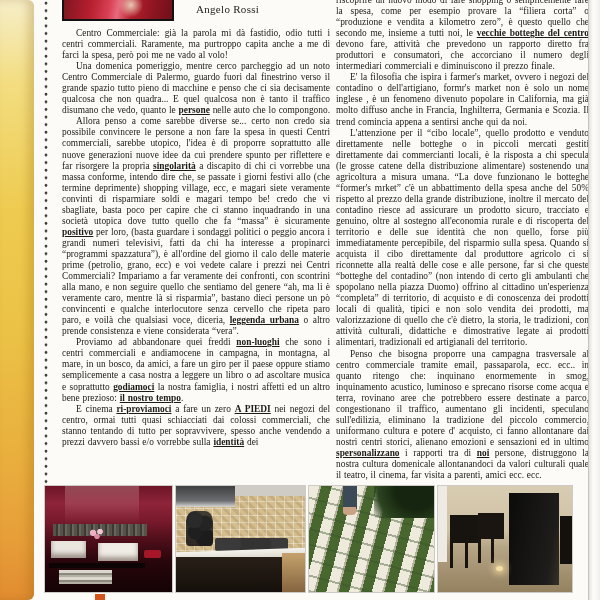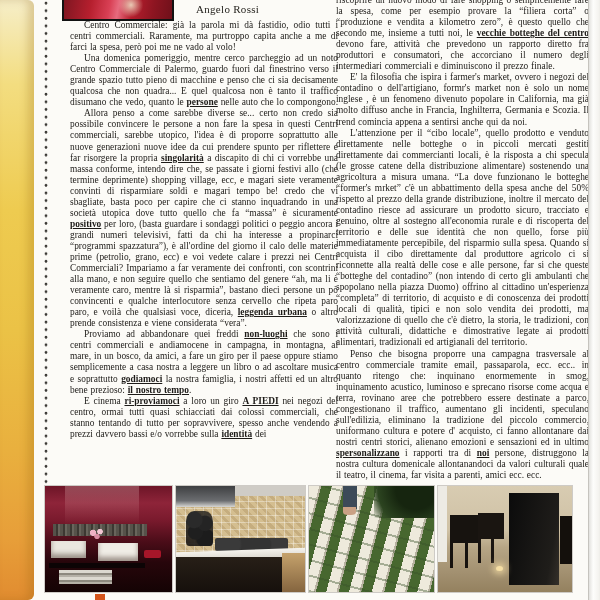--- a/index.html
+++ b/index.html
@@ -29,21 +29,21 @@
       linear-gradient(100deg,#7e1621 0%,#b61f2e 25%,#d94055 42%,#e76b7e 50%,#b51e2d 63%,#8d1521 82%,#6f101a 100%);
   }
   .author-name{
     position:absolute;left:196px;top:3px;font-size:11px;color:#26241f;letter-spacing:.3px;
   }
   
   .col{
     position:absolute;text-align:justify;color:#1d1b18;
     font-size:9.4px;line-height:11.05px;word-spacing:.5px;
   }
-  .col-left{left:62px;top:20px;width:268px;margin-left:8px;}
+  .col-left{left:62px;top:28px;width:268px;}
   .col-right{left:336px;top:-5px;width:253px;}
   .col p.para{margin:0;}
   .col p.indent{text-indent:14px;}
   .b{font-weight:bold;text-decoration:underline;}
   
   .photo{position:absolute;top:486px;height:106px;overflow:hidden;box-shadow:0 0 0 1px rgba(120,115,105,.35);}
   .ph-layer{position:absolute;}
   
   #photo1{left:45px;width:127px;
     background:linear-gradient(180deg,#6d1527 0%,#8e2439 16%,#7a1a2d 32%,#4c0d19 52%,#27060b 72%,#140304 100%);}
@@ -126,21 +126,21 @@
   <div class="dotted-rule"></div>
 
   <div class="author-photo"></div>
   <div class="author-name">Angelo Rossi</div>
 
   <div class="col col-left">
       <p class="para indent"><span>Centro Commerciale: già la parola mi dà fastidio, odio tutti i centri commerciali. Raramente, ma purtroppo capita anche a me di farci la spesa, però poi me ne vado al volo!</span></p>
       <p class="para indent"><span>Una  domenica pomeriggio, mentre cerco parcheggio ad un noto Centro Commerciale di Palermo, guardo fuori dal finestrino verso il grande spazio tutto pieno di macchine  e penso che ci sia decisamente qualcosa che non quadra...  E quel qualcosa non è tanto il traffico disumano che vedo, quanto le </span><span class="b">persone</span><span> nelle auto che lo compongono.</span></p>
       <p class="para indent"><span>Allora penso a come sarebbe diverse se... certo non credo sia possibile convincere le persone  a non fare la spesa in questi Centri commerciali, sarebbe utopico, l'idea è di proporre soprattutto alle nuove generazioni nuove idee da cui prendere spunto per riflettere e far risorgere la propria </span><span class="b">singolarità</span><span> a discapito di chi ci vorrebbe una massa conforme,  intendo dire che, se passate i giorni festivi allo (che termine deprimente) shopping village, ecc, e magari siete veramente convinti di risparmiare soldi e magari tempo be! credo che vi sbagliate, basta poco per capire che ci stanno inquadrando in una società utopica dove tutto quello che fa “massa” è sicuramente </span><span class="b">positivo</span><span> per loro, (basta guardare i sondaggi politici o peggio ancora i grandi numeri televisivi, fatti da chi ha interesse a propinarci “programmi spazzatura”),  è all'ordine del giorno il calo delle materie prime (petrolio, grano, ecc) e voi vedete calare i prezzi nei Centri Commerciali? Impariamo a far veramente dei confronti, con scontrini alla mano, e non seguire quello che sentiamo del genere “ah, ma li è veramente caro, mentre là si risparmia”, bastano dieci persone un pò convincenti e qualche interlocutore senza cervello che ripeta paro paro, e voilà che qualsiasi voce, diceria, </span><span class="b">leggenda urbana</span><span> o altro prende consistenza e viene considerata “vera”.</span></p>
       <p class="para indent"><span>Proviamo ad  abbandonare quei freddi </span><span class="b">non-luoghi</span><span> che sono i centri commerciali e andiamocene in campagna, in montagna, al mare, in un bosco, da amici, a fare un giro per il paese oppure stiamo semplicemente a casa nostra a leggere un libro o ad ascoltare musica e soprattutto </span><span class="b">godiamoci</span><span> la nostra famiglia, i nostri affetti ed un altro bene prezioso: </span><span class="b">il nostro tempo</span><span>.</span></p>
-      <p class="para indent"><span>E cinema </span><span class="b">ri-proviamoci</span><span> a loro un giro </span><span class="b">A PIEDI</span><span> nei negozi del centro, ormai tutti quasi schiacciati dai colossi commerciali, che stanno tentando di tutto per sopravvivere, spesso anche vendendo a prezzi davvero bassi e/o vorrebbe sulla </span><span class="b">identità</span><span> dei</span></p>
+      <p class="para indent"><span>E cinema </span><span class="b">ri-proviamoci</span><span> a fare un zero </span><span class="b">A PIEDI</span><span> nei negozi del centro, ormai tutti quasi schiacciati dai colossi commerciali, che stanno tentando di tutto per sopravvivere, spesso anche vendendo a prezzi davvero bassi e/o vorrebbe sulla </span><span class="b">identità</span><span> dei</span></p>
     </div>
   <div class="col col-right">
       <p class="para"><span>riscoprire un nuovo modo di fare shopping o semplicemente fare la spesa, come per esempio provare la “filiera corta” o “produzione e vendita a kilometro zero”, è questo quello che secondo me, insieme a tutti noi,  le </span><span class="b">vecchie botteghe del centro</span><span> devono fare, attività che prevedono un rapporto diretto fra produttori e consumatori, che accorciano il numero degli intermediari commerciali e diminuiscono il prezzo finale.</span></p>
       <p class="para indent"><span>E' la filosofia che ispira i farmer's market, ovvero i negozi del contadino o dell'artigiano,  formr's market non è solo un nome inglese , è un fenomeno divenuto popolare in California, ma già molto diffuso anche in Francia, Inghilterra, Germania e Scozia. Il trend comincia appena a sentirsi anche qui da noi.</span></p>
       <p class="para indent"><span>L'attenzione per il “cibo locale”, quello prodotto e venduto direttamente nelle botteghe o in piccoli mercati gestiti direttamente dai commercianti locali, è la risposta a chi specula (le grosse catene della distribuzione alimentare) sostenendo  una agricoltura a misura umana. “La dove funzionano le botteghe “former's mrket” c'è un abbattimento della spesa anche del 50% rispetto al prezzo della grande distribuzione, inoltre il mercato del contadino riesce ad assicurare un prodotto sicuro, tracciato e genuino, oltre al  sostegno all'economia rurale e di riscoperta del territorio e delle sue identità che non quello, forse più immediatamente percepibile, del risparmio sulla spesa. Quando si acquista il cibo direttamente dal produttore agricolo ci si riconnette alla realtà delle cose e alle persone,  far si che queste “botteghe del contadino” (non intendo di certo gli ambulanti che spopolano nella piazza Duomo) offrino  al cittadino un'esperienza “completa” di territorio, di acquisto e di conoscenza dei prodotti locali di qualità, tipici e non  solo vendita dei prodotti, ma valorizzazione di quello che c'è dietro, la storia, le tradizioni, con attività culturali, didattiche e dimostrative legate ai prodotti alimentari, tradizionali ed artigianali del territorio.</span></p>
       <p class="para indent"><span>Penso che bisogna proporre una campagna trasversale al centro commerciale tramite email,  passaparola, ecc. ecc.. in quanto ritengo che: inquinano enormemente in smog, inquinamento acustico, luminoso e sprecano risorse come acqua e terra, rovinano aree che potrebbero essere destinate a parco, congestionano il traffico, aumentano gli incidenti,  speculano sull'edilizia, eliminano la tradizione del piccolo commercio, uniformano cultura e potere d' acquisto, ci fanno allontanare dai nostri centri storici, alienano emozioni e sensazioni ed in ultimo </span><span class="b">spersonalizzano</span><span> i rapporti tra di </span><span class="b">noi</span><span> persone, distruggono la nostra cultura domenicale allontanandoci da valori culturali quale il teatro, il cinema, far visita a parenti, amici ecc. ecc.</span></p>
     </div>
 
   <div class="photo" id="photo1">
     <div class="ph-layer p1-mirror"></div>

